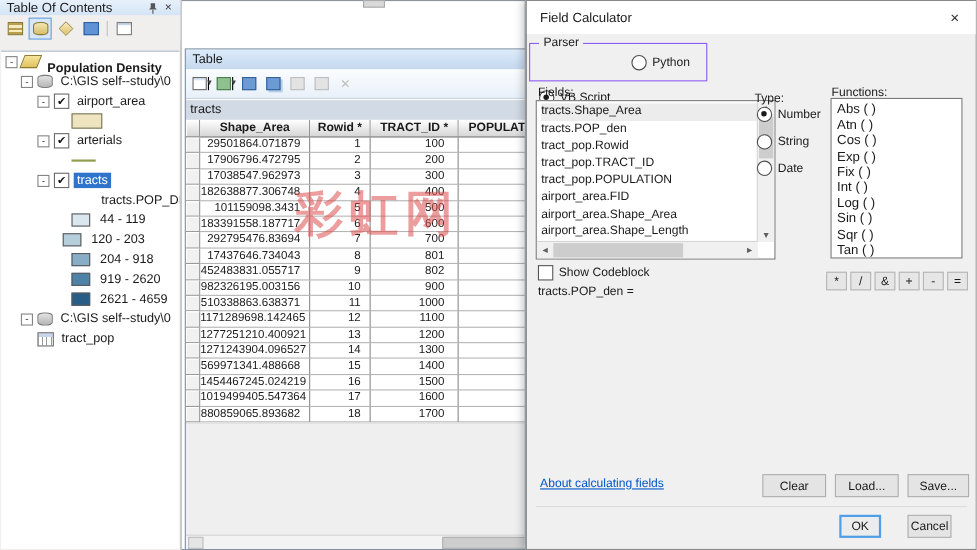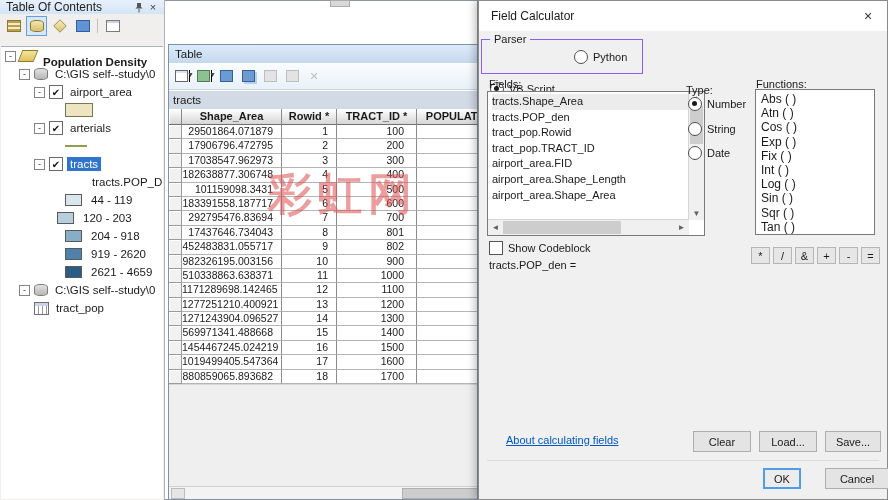--- a/index.html
+++ b/index.html
@@ -114,29 +114,29 @@
   #operators{position:absolute;left:272px;top:246px;width:132px;display:flex;gap:3px;}
   .opbtn{width:19px;height:17px;background:#e6e6e6;border:1px solid #b5b5b5;display:flex;align-items:center;
          justify-content:center;font-size:11px;box-sizing:border-box;}
   #codeblock-row{position:absolute;left:10px;top:240px;display:flex;align-items:center;gap:5px;}
   .dcbx{width:12px;height:12px;border:1px solid #555;background:#fff;flex:none;}
   #expr{position:absolute;left:8px;top:273px;width:392px;height:147px;background:#fff;border:1px solid #8fb0d8;
         box-sizing:border-box;padding:4px 18px 4px 5px;font-size:11px;}
   .caret{display:inline-block;width:1px;height:12px;background:#000;vertical-align:-2px;margin-left:1px;}
   #expr .up{position:absolute;right:2px;top:2px;font-size:9px;color:#aab8c8;}
   #expr .dn{position:absolute;right:2px;bottom:2px;font-size:9px;color:#aab8c8;}
-  #calc-link{position:absolute;left:27px;top:433px;color:#0057c8;text-decoration:underline;font-size:11px;}
+  #calc-link{position:absolute;left:12px;top:433px;color:#0057c8;text-decoration:underline;font-size:11px;}
   .dbtn{position:absolute;height:21px;background:#e4e4e4;border:1px solid #aeaeae;font-size:11px;
         display:flex;align-items:center;justify-content:center;box-sizing:border-box;}
   #btn-clear{left:214px;top:430px;width:58px;}
   #btn-load{left:280px;top:430px;width:58px;}
   #btn-save{left:346px;top:430px;width:56px;}
   #dlg-sep{position:absolute;left:8px;top:459px;width:392px;height:1px;background:#dcdcdc;}
   #btn-ok{left:284px;top:467px;width:38px;border:2px solid #4f9ee8;background:#ececec;}
-  #btn-cancel{left:346px;top:467px;width:64px;}
+  #btn-cancel{left:346px;top:467px;width:40px;}
 </style>
 </head>
 <body>
 
 <div id="app">
 
   <div id="map" class="abs"></div>
   <div id="map-handle" class="abs"></div>
 
   <div id="toc" class="abs">
@@ -431,23 +431,24 @@
         </div>
     </div>
 
     <span class="dlabel" style="left:10px;top:77px;">Fields:</span>
     <div id="fields-list" class="listbox">
       <div id="fields-items">
           <div class="fitem hl">tracts.Shape_Area</div>
           <div class="fitem">tracts.POP_den</div>
           <div class="fitem">tract_pop.Rowid</div>
           <div class="fitem">tract_pop.TRACT_ID</div>
+          <div class="fitem">tract_pop.POPULATION</div>
           <div class="fitem">airport_area.FID</div>
+          <div class="fitem">airport_area.Shape_Area</div>
           <div class="fitem">airport_area.Shape_Length</div>
-          <div class="fitem">airport_area.Shape_Area</div>
         </div>
       <div class="vscroll">
         <span class="sarrow" style="top:2px;">▲</span>
         <span class="vthumb"></span>
         <span class="sarrow" style="bottom:2px;">▼</span>
       </div>
       <div class="hscroll">
         <span class="sarrow" style="left:0;top:3px;">◄</span>
         <span class="hthumb"></span>
         <span class="sarrow" style="right:0;top:3px;">►</span>

